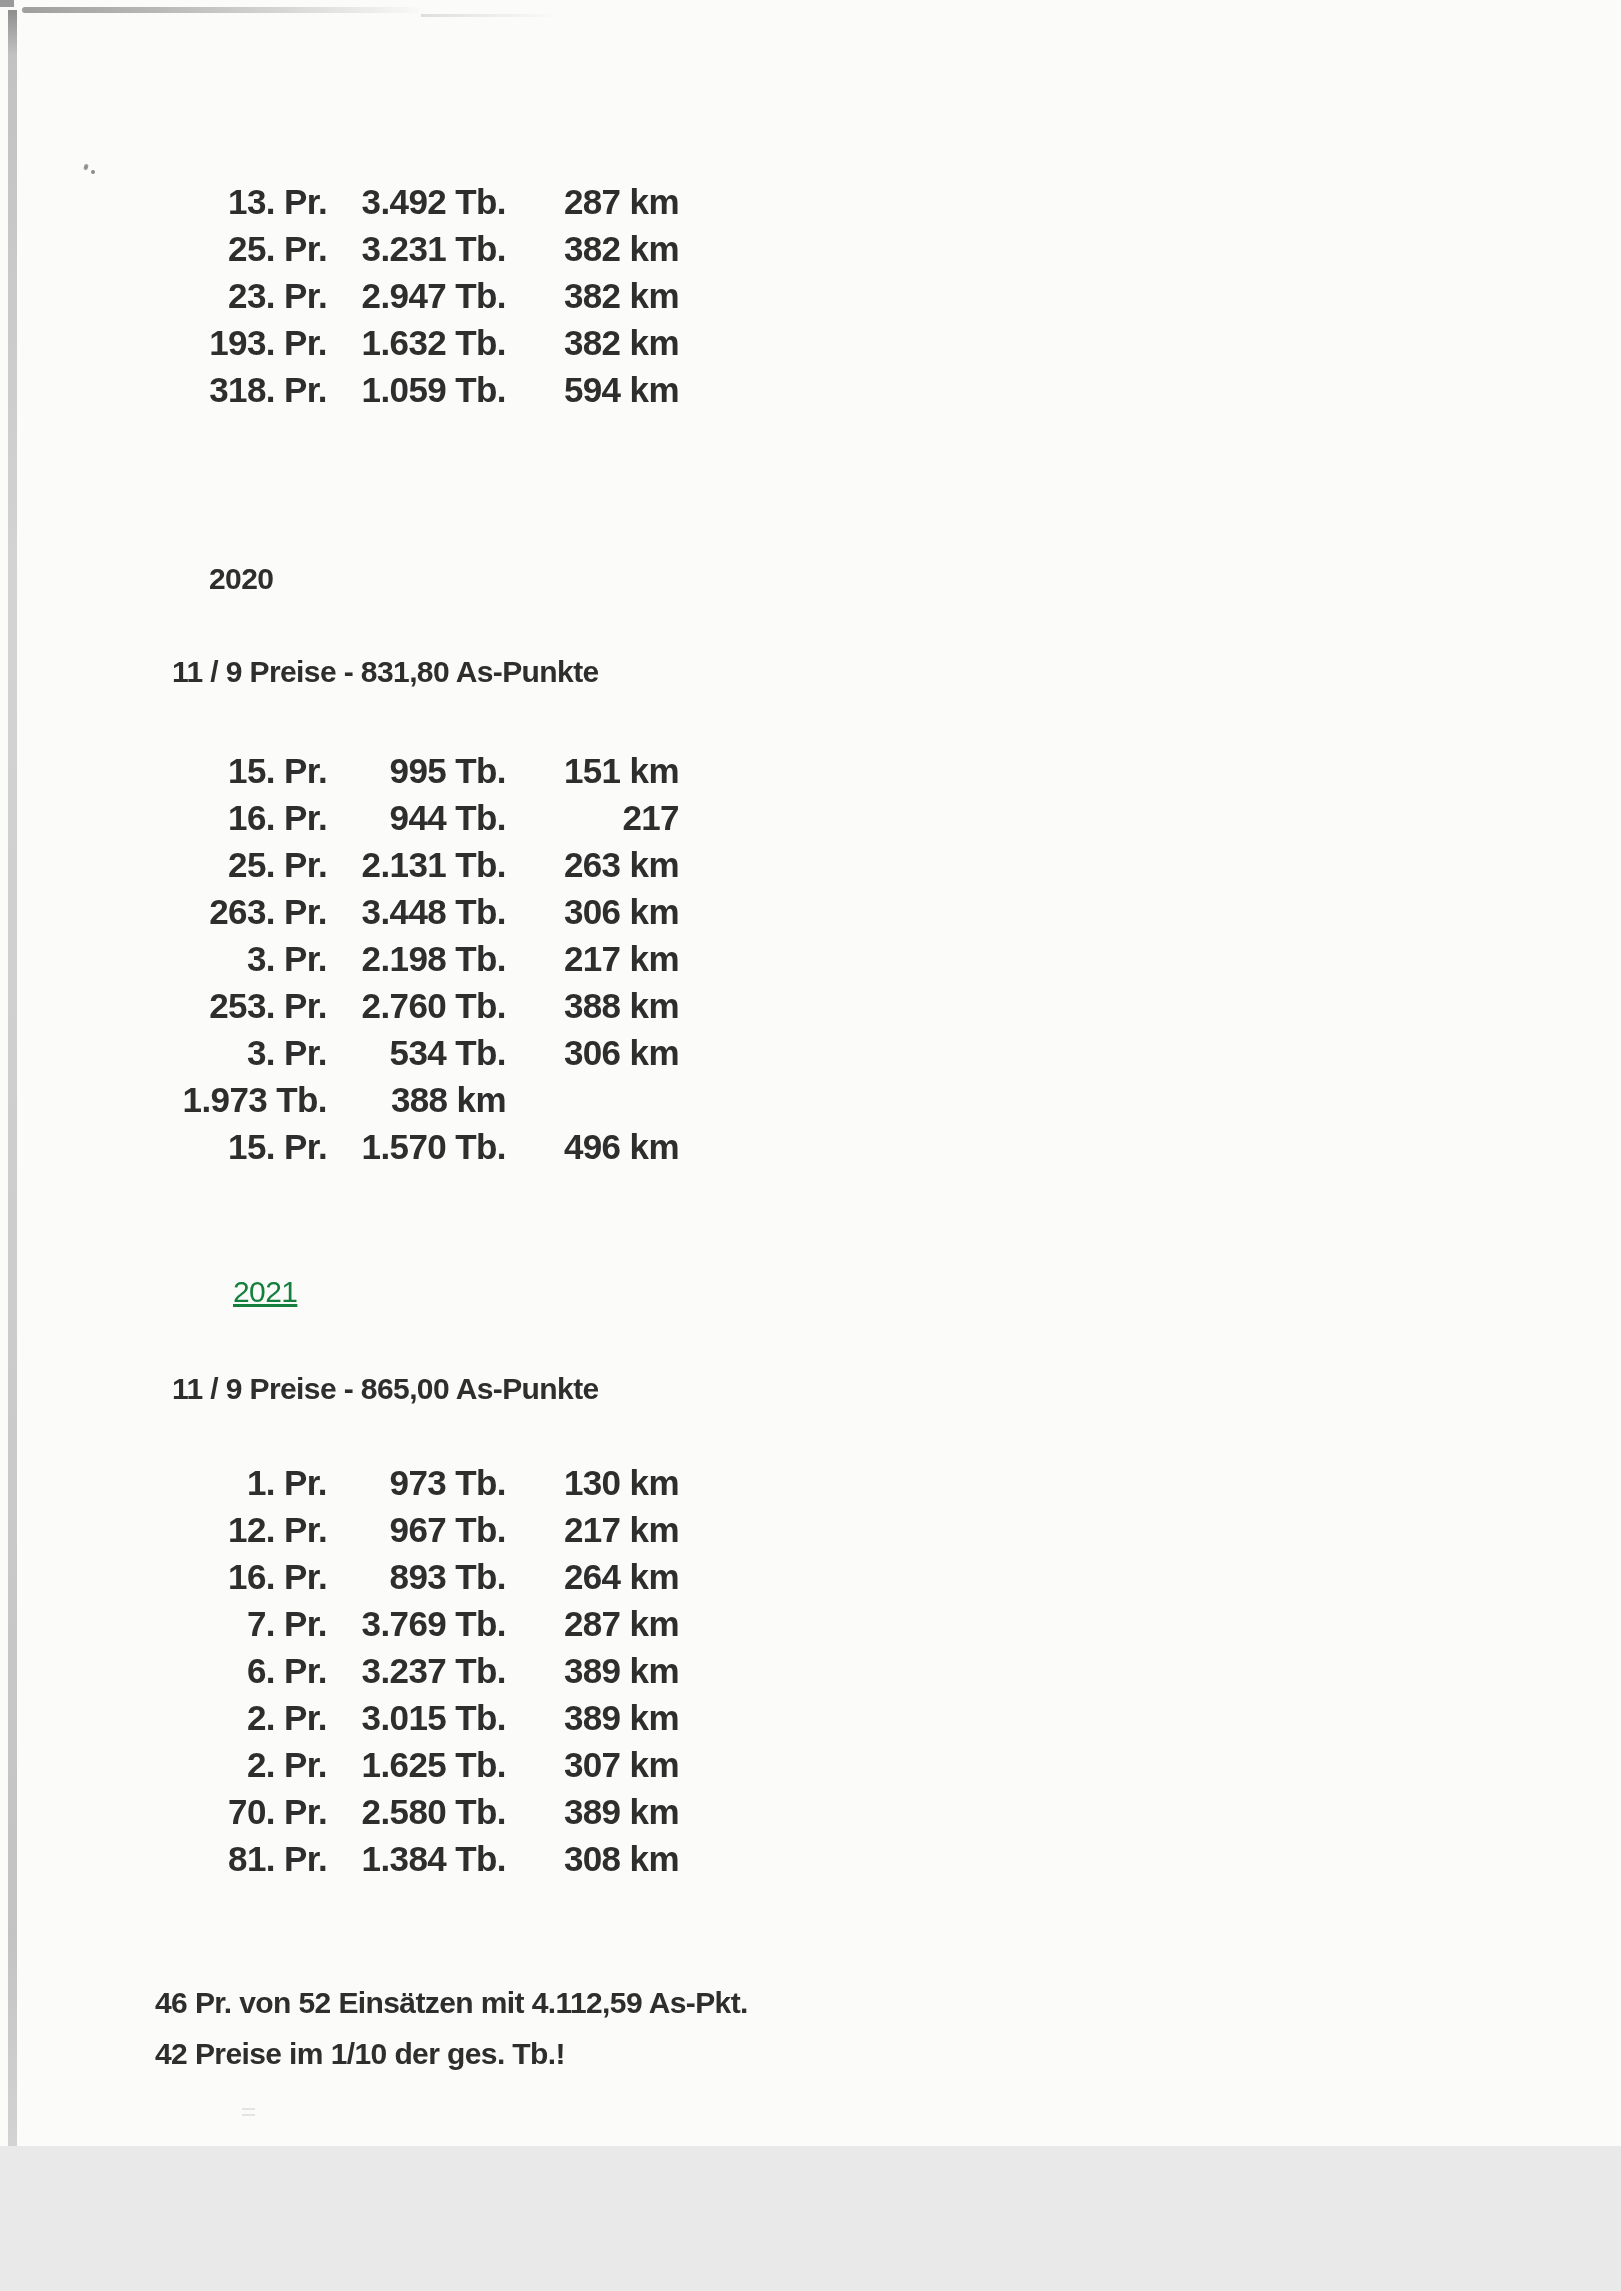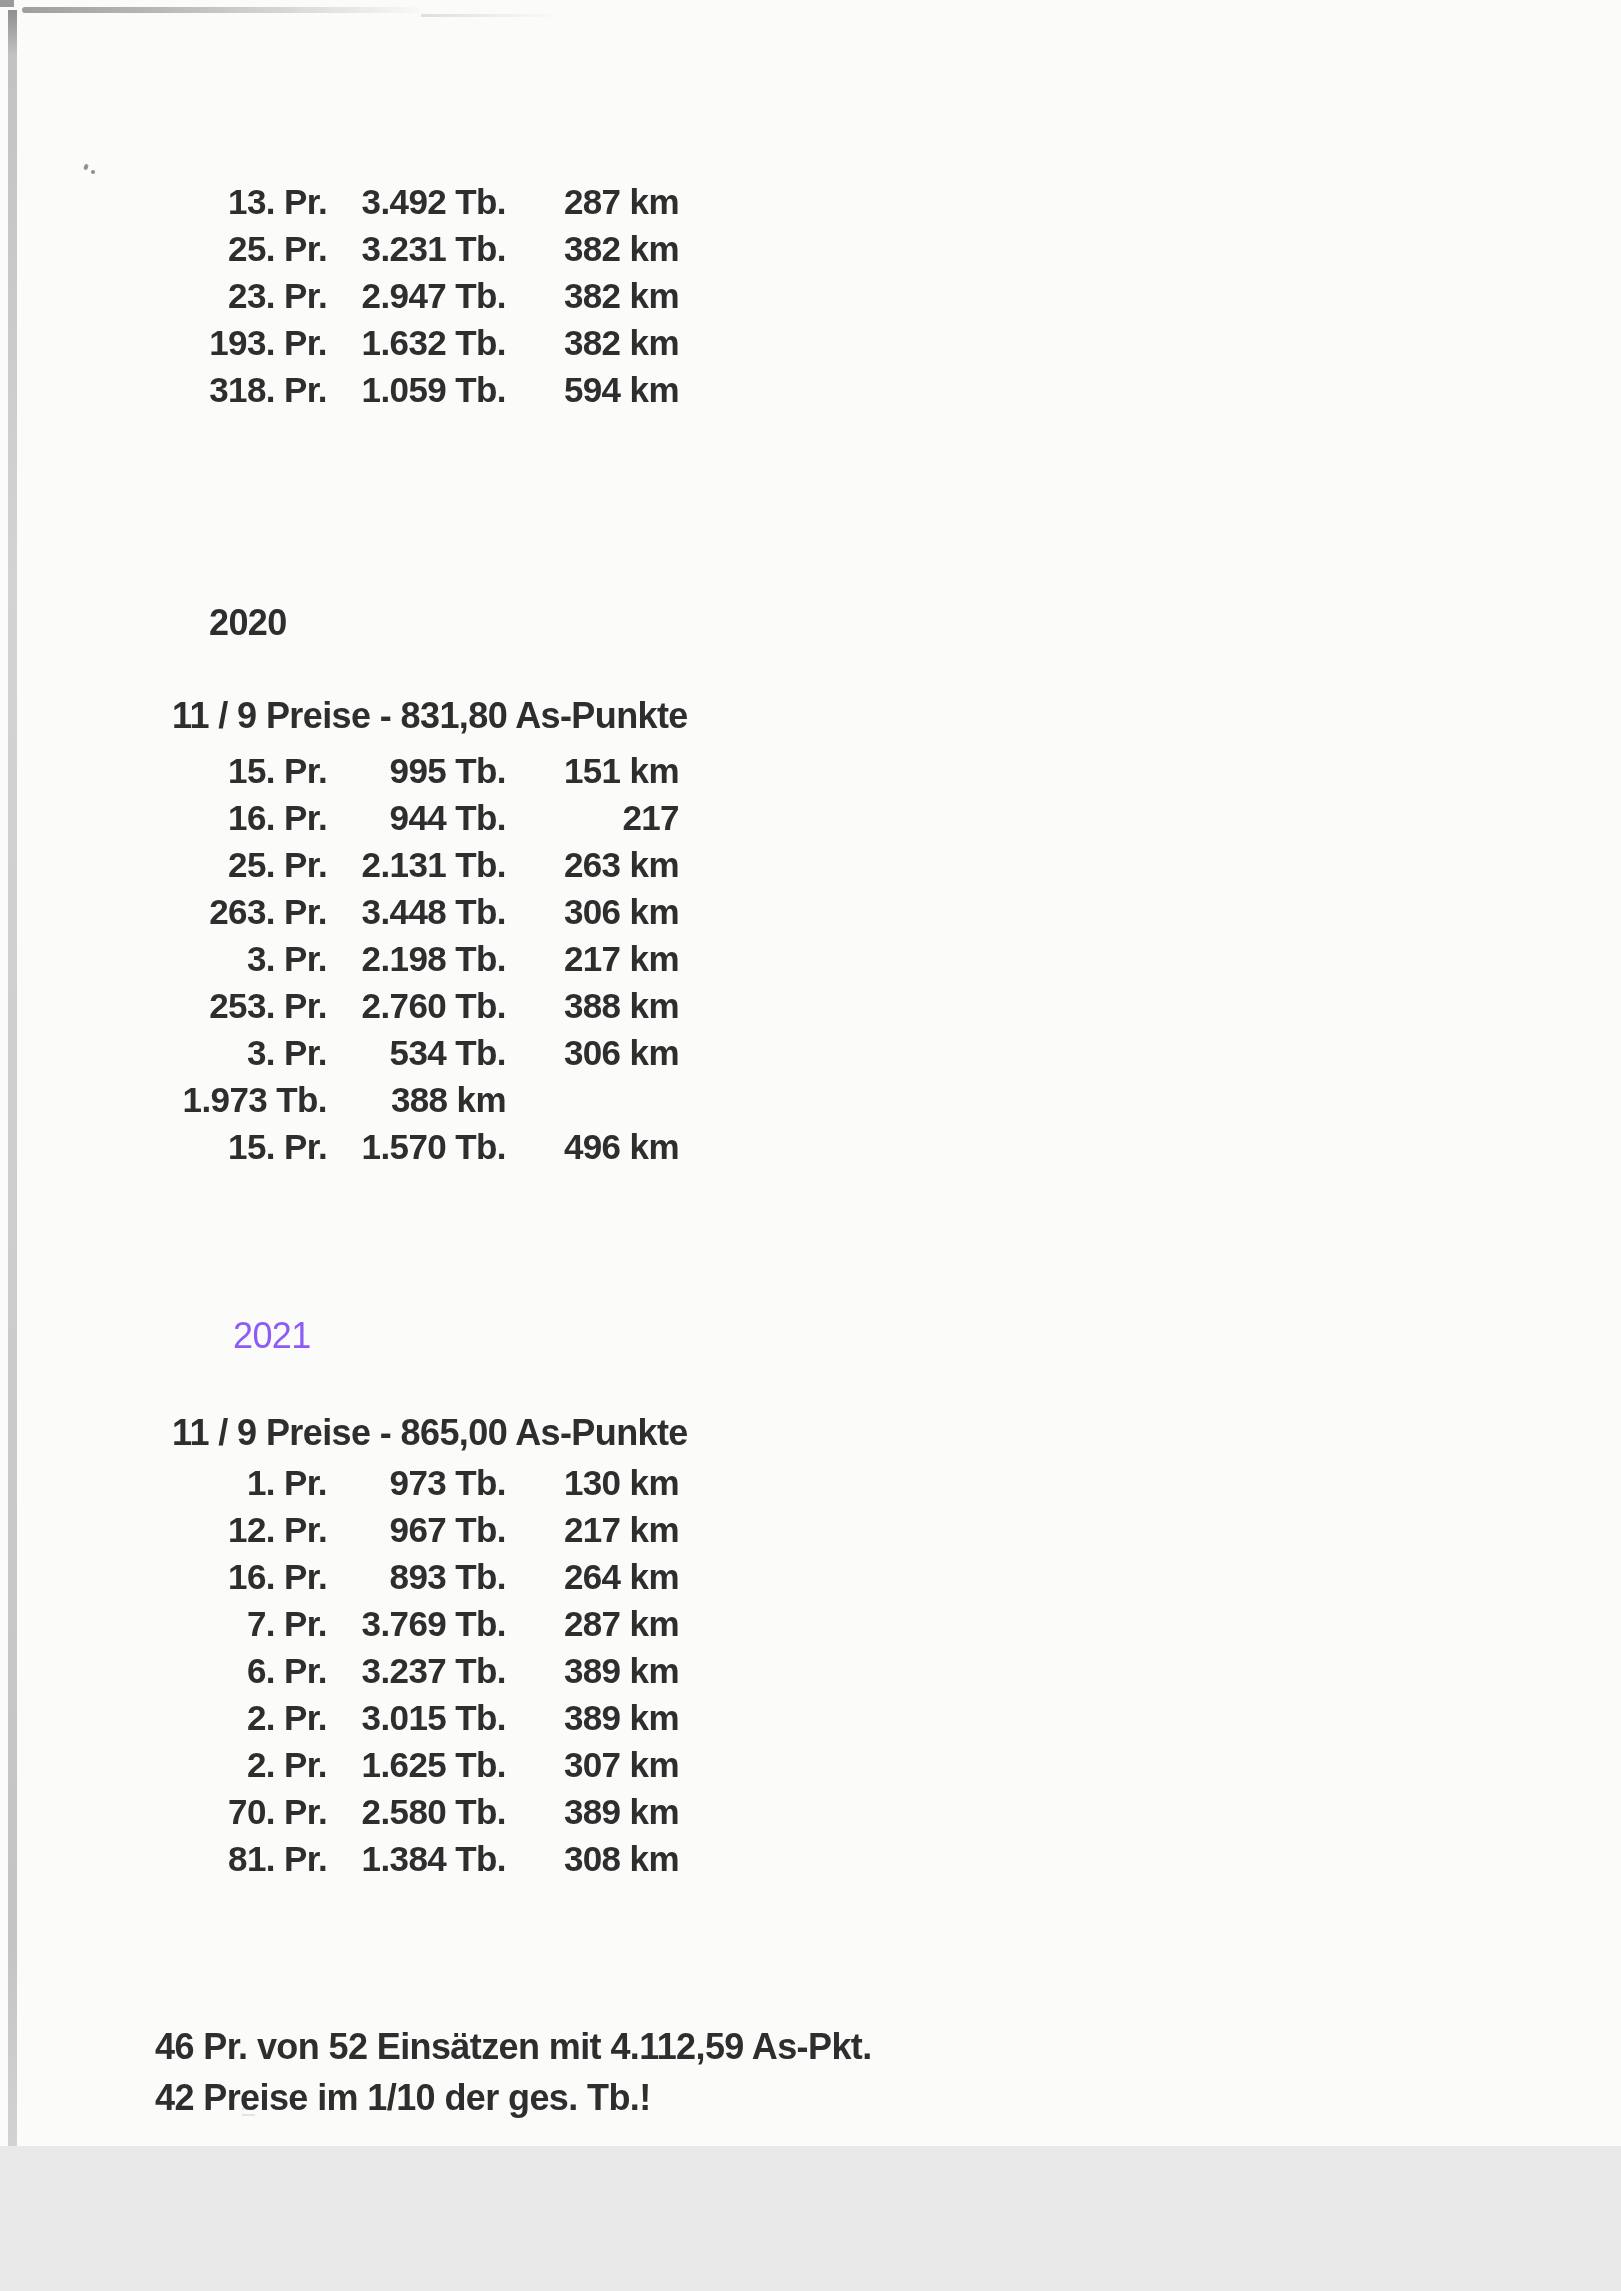--- a/index.html
+++ b/index.html
@@ -30,22 +30,22 @@
   }
   .smudge { position:absolute; left:83px; top:164px; width:13.7px; height:11.8px; }
   .smudge i { position:absolute; background:#8d8d8d; border-radius:50%; filter:blur(0.4px); }
   .smudge i:nth-child(1) { left:1px; top:0; width:3.9px; height:5.9px; transform:rotate(18deg); }
   .smudge i:nth-child(2) { left:7.8px; top:5.9px; width:3.9px; height:3.9px; }
   .smudge-eq { position:absolute; left:242px; top:2108px; width:12.7px; height:8.8px; }
   .smudge-eq i { position:absolute; left:0; width:12.7px; height:2px; background:#e4e4e4; }
   .smudge-eq i:nth-child(1) { top:0; }
   .smudge-eq i:nth-child(2) { top:5.9px; }
   
-  .txt { position:absolute; font-size:36px; line-height:47px; white-space:pre;margin-top:44px; }
-  .light { font-weight:400; color:#8b5cf6; }
+  .txt { position:absolute; font-size:30px; line-height:47px; white-space:pre; }
+  .light { font-weight:400; color:#15803d;text-decoration:underline; }
   .tbl { position:absolute; left:0; }
   .row { display:grid; grid-template-columns:327px 179px 173px; }
   .row span { text-align:right; font-size:35px; line-height:47px; white-space:pre; }
   .t1 { top:178px; }
   .t2 { top:747px; }
   .t3 { top:1459px; }
   .y2020 { left:209px; top:555px; }
   .h2020 { left:172px; top:648px; }
   .y2021 { left:233px; top:1268px; }
   .h2021 { left:172px; top:1365px; }

